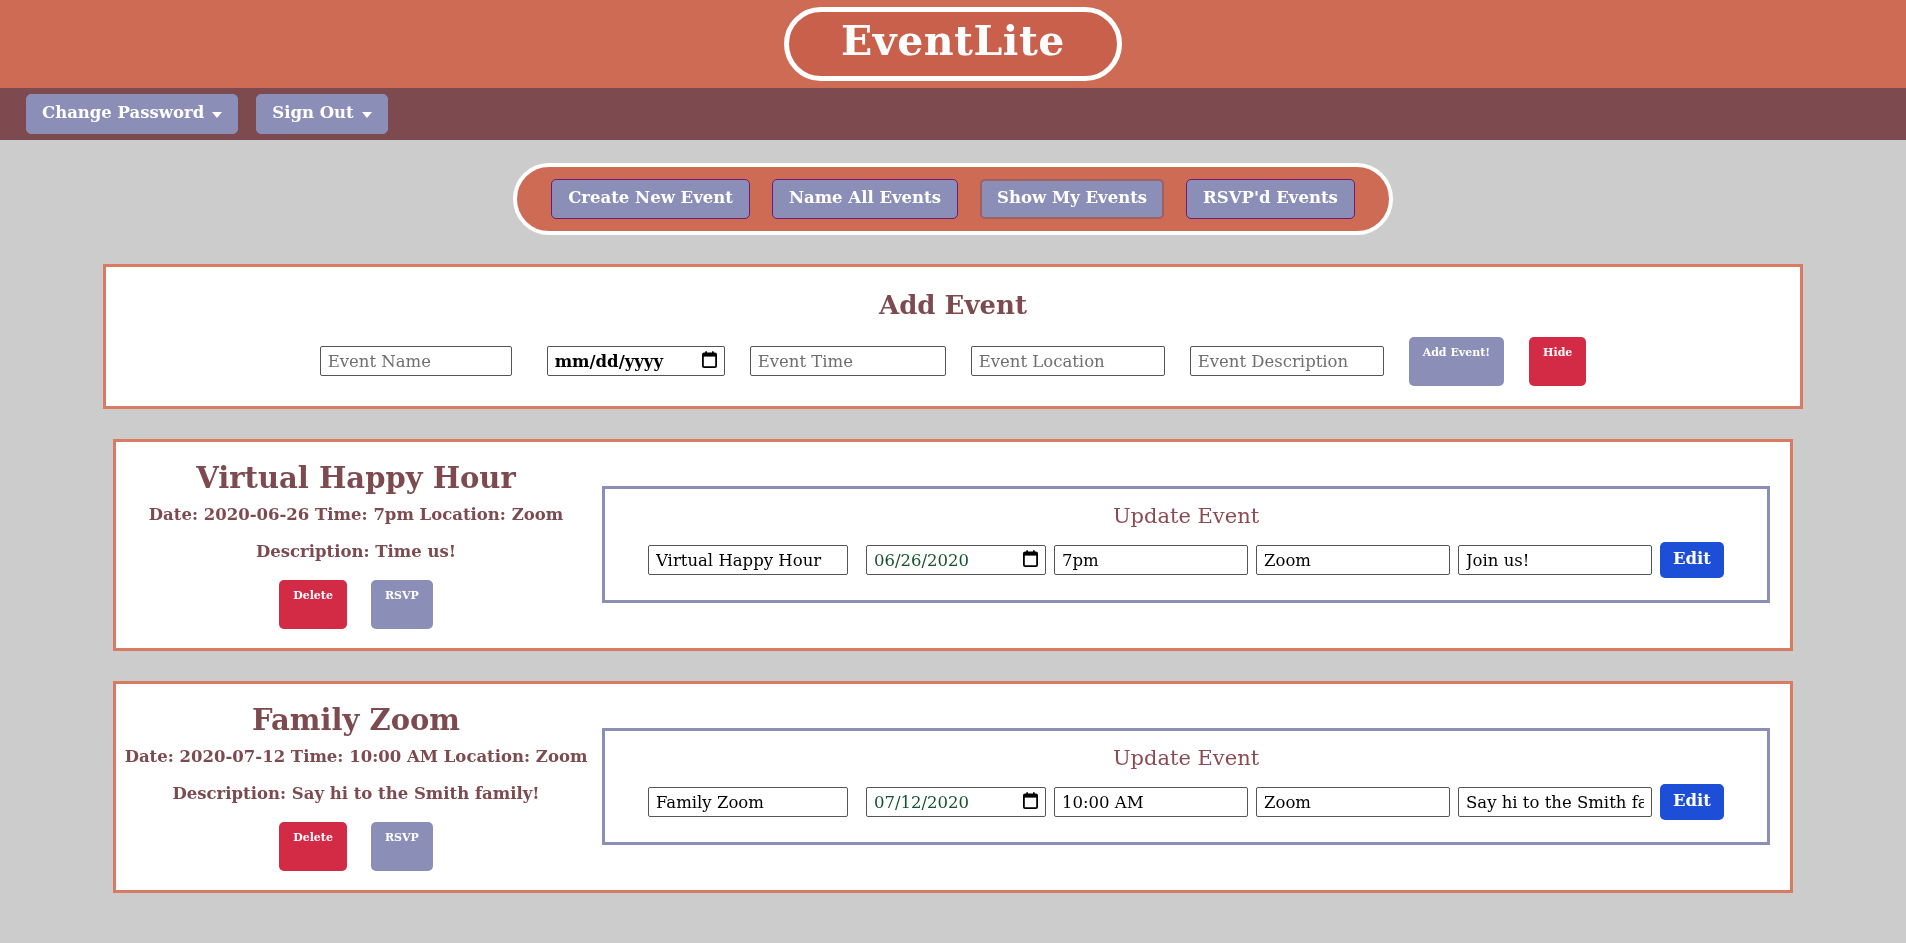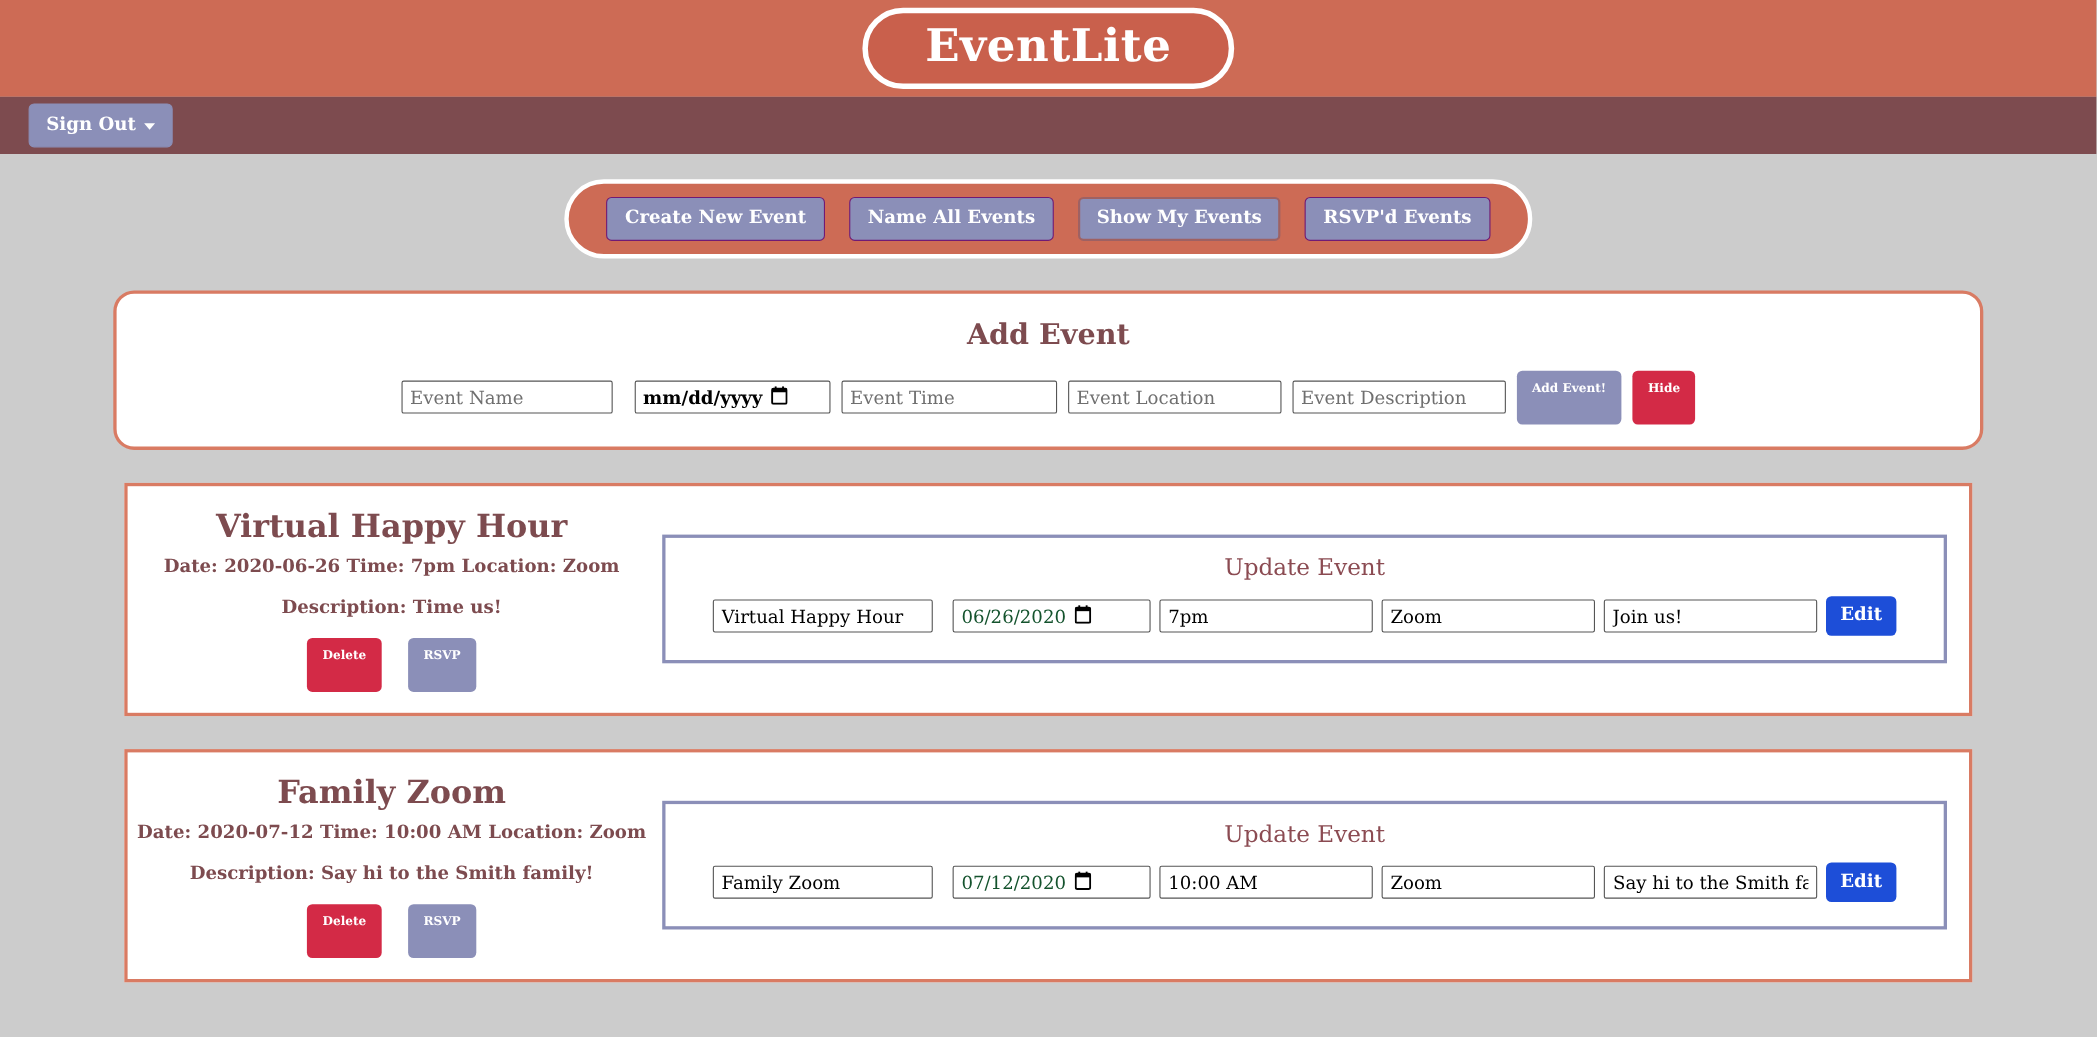--- a/index.html
+++ b/index.html
@@ -113,34 +113,33 @@
   .card {
     background: #ffffff;
     border: 3px solid #d97b63;
     margin: 0 auto;
     box-sizing: border-box;
   }
   .add-card {
     width: 1700px;
     margin-top: 29px;
     padding: 18px 0 20px 0;
-    border-radius: 19px;
   }
   .card-title {
     text-align: center;
     color: #7d4b4f;
     font-size: 26px;
     font-weight: bold;
     margin: 5px 0 17px 0;
   }
   .form-row {
     display: flex;
     align-items: center;
     justify-content: center;
-    gap: 10px;
+    gap: 25px;
   }
   .txt-input {
     font-family: "DejaVu Serif", "Liberation Serif", serif;
     font-size: 16.5px;
     color: #000000;
     border: 1px solid #555555;
     border-radius: 2px;
     background: #ffffff;
     padding: 5px 7px;
     height: 30px;
@@ -149,21 +148,21 @@
   .txt-input::placeholder { color: #6f6f6f; opacity: 1; }
   .w-name { width: 192px; }
   .w-date { width: 178px; }
   .w-time { width: 196px; }
   .w-loc  { width: 194px; }
   .w-desc { width: 194px; }
 
   .date-input {
     display: inline-flex;
     align-items: center;
-    justify-content: flex-start;
+    justify-content: space-between;
     font-family: "DejaVu Serif", "Liberation Serif", serif;
     font-size: 16.5px;
     border: 1px solid #555555;
     border-radius: 2px;
     background: #ffffff;
     padding: 4px 7px;
     height: 30px;
     box-sizing: border-box;
     cursor: text;
     margin-left: 10px;
@@ -278,20 +277,24 @@
 </head>
 <body>
 
 <div class="app-header">
   <div class="title-pill">
     <div class="title-pill-text">EventLite</div>
   </div>
 </div>
 
 <div class="navbar">
+  <button class="nav-dropdown-btn">
+    <span>Change Password</span>
+    <span class="caret"></span>
+  </button>
   <button class="nav-dropdown-btn">
     <span>Sign Out</span>
     <span class="caret"></span>
   </button>
 </div>
 
 <div class="nav-pill-wrap">
   <div class="nav-pill">
     <button class="nav-pill-btn">Create New Event</button>
     <button class="nav-pill-btn">Name All Events</button>

